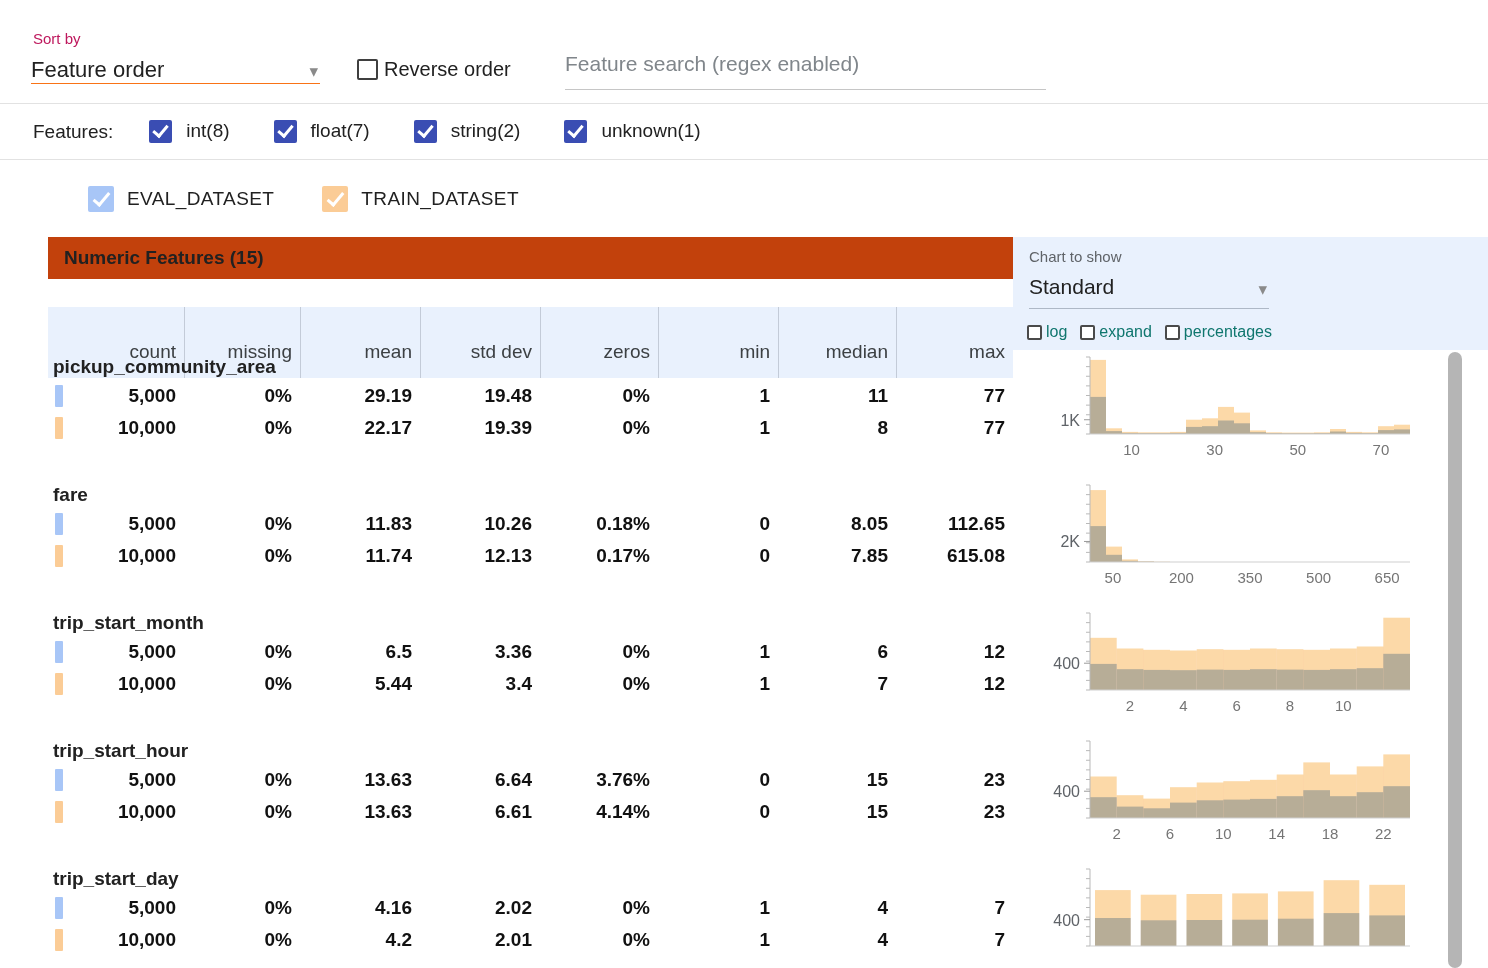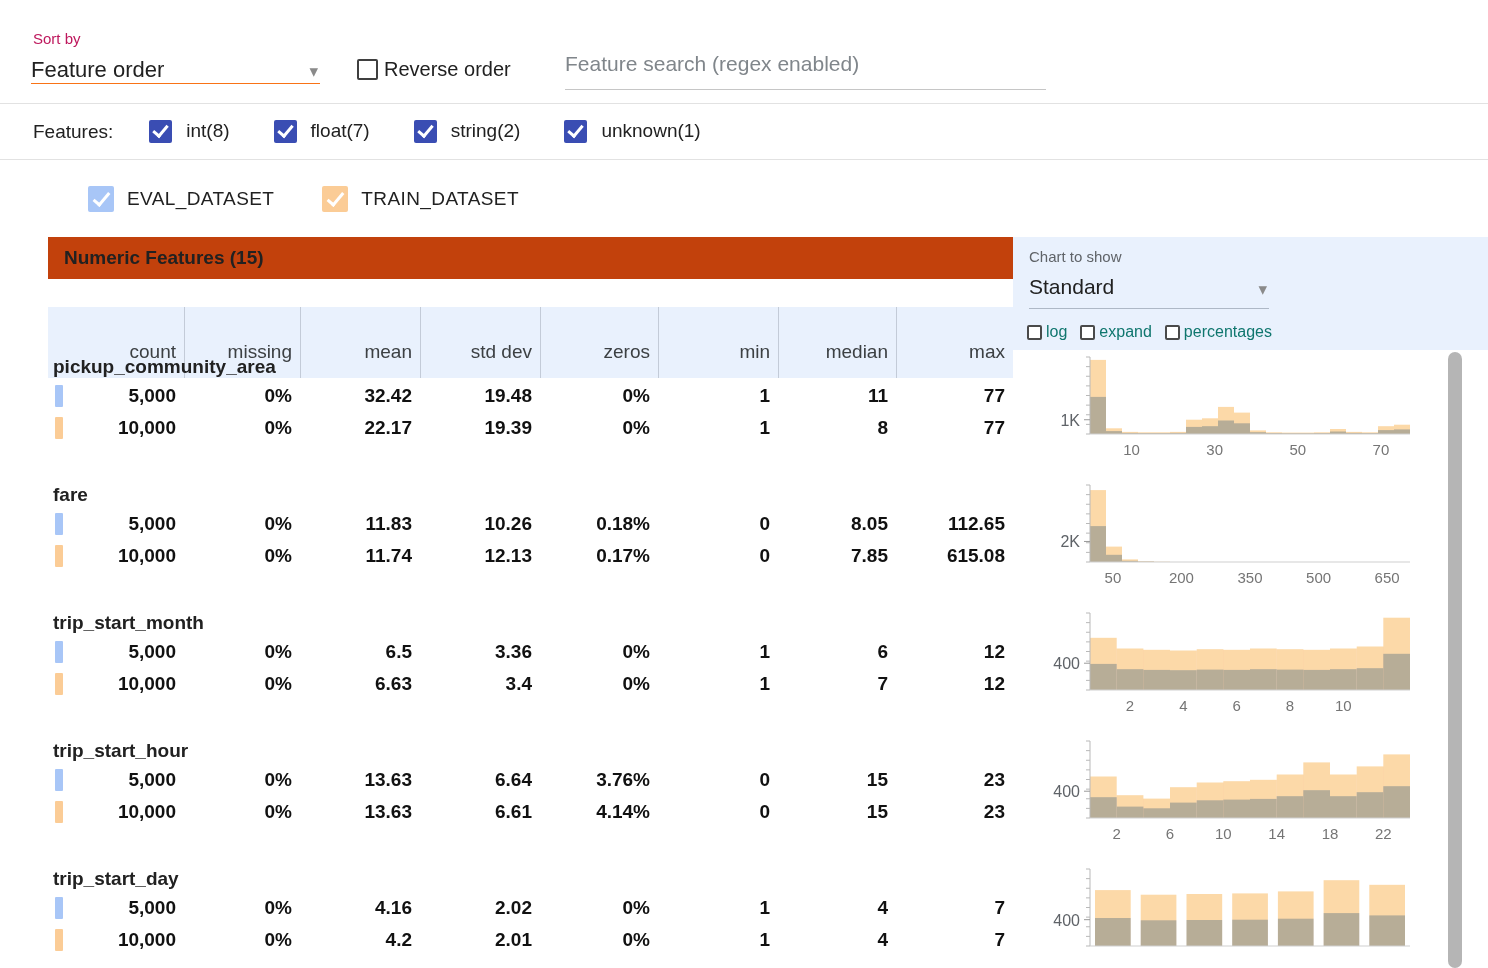--- a/index.html
+++ b/index.html
@@ -191,21 +191,21 @@
       <div class="col sep">max</div>
     </div>
   <div class="rows">
       <div class="feature-block">
         <div class="stats">
           <div class="feature-name">pickup_community_area</div>
           <div class="stat-row">
             <span class="swatch" style="background: rgb(168, 198, 247);"></span>
             <div class="cell">5,000</div>
             <div class="cell">0%</div>
-            <div class="cell">32.42</div>
+            <div class="cell">29.19</div>
             <div class="cell">19.48</div>
             <div class="cell">0%</div>
             <div class="cell">1</div>
             <div class="cell">11</div>
             <div class="cell">77</div>
           </div>
           <div class="stat-row">
             <span class="swatch" style="background: rgb(251, 204, 150);"></span>
             <div class="cell">10,000</div>
             <div class="cell">0%</div>
@@ -344,21 +344,21 @@
             <div class="cell">3.36</div>
             <div class="cell">0%</div>
             <div class="cell">1</div>
             <div class="cell">6</div>
             <div class="cell">12</div>
           </div>
           <div class="stat-row">
             <span class="swatch" style="background: rgb(251, 204, 150);"></span>
             <div class="cell">10,000</div>
             <div class="cell">0%</div>
-            <div class="cell">6.63</div>
+            <div class="cell">5.44</div>
             <div class="cell">3.4</div>
             <div class="cell">0%</div>
             <div class="cell">1</div>
             <div class="cell">7</div>
             <div class="cell">12</div>
           </div>
         </div>
         <div class="chart-wrap"><svg width="370" height="110">
             <rect x="45.0" y="55.9" width="26.7" height="26.1" fill="#b9cbe6"></rect>
             <rect x="71.7" y="61.2" width="26.7" height="20.8" fill="#b9cbe6"></rect>

